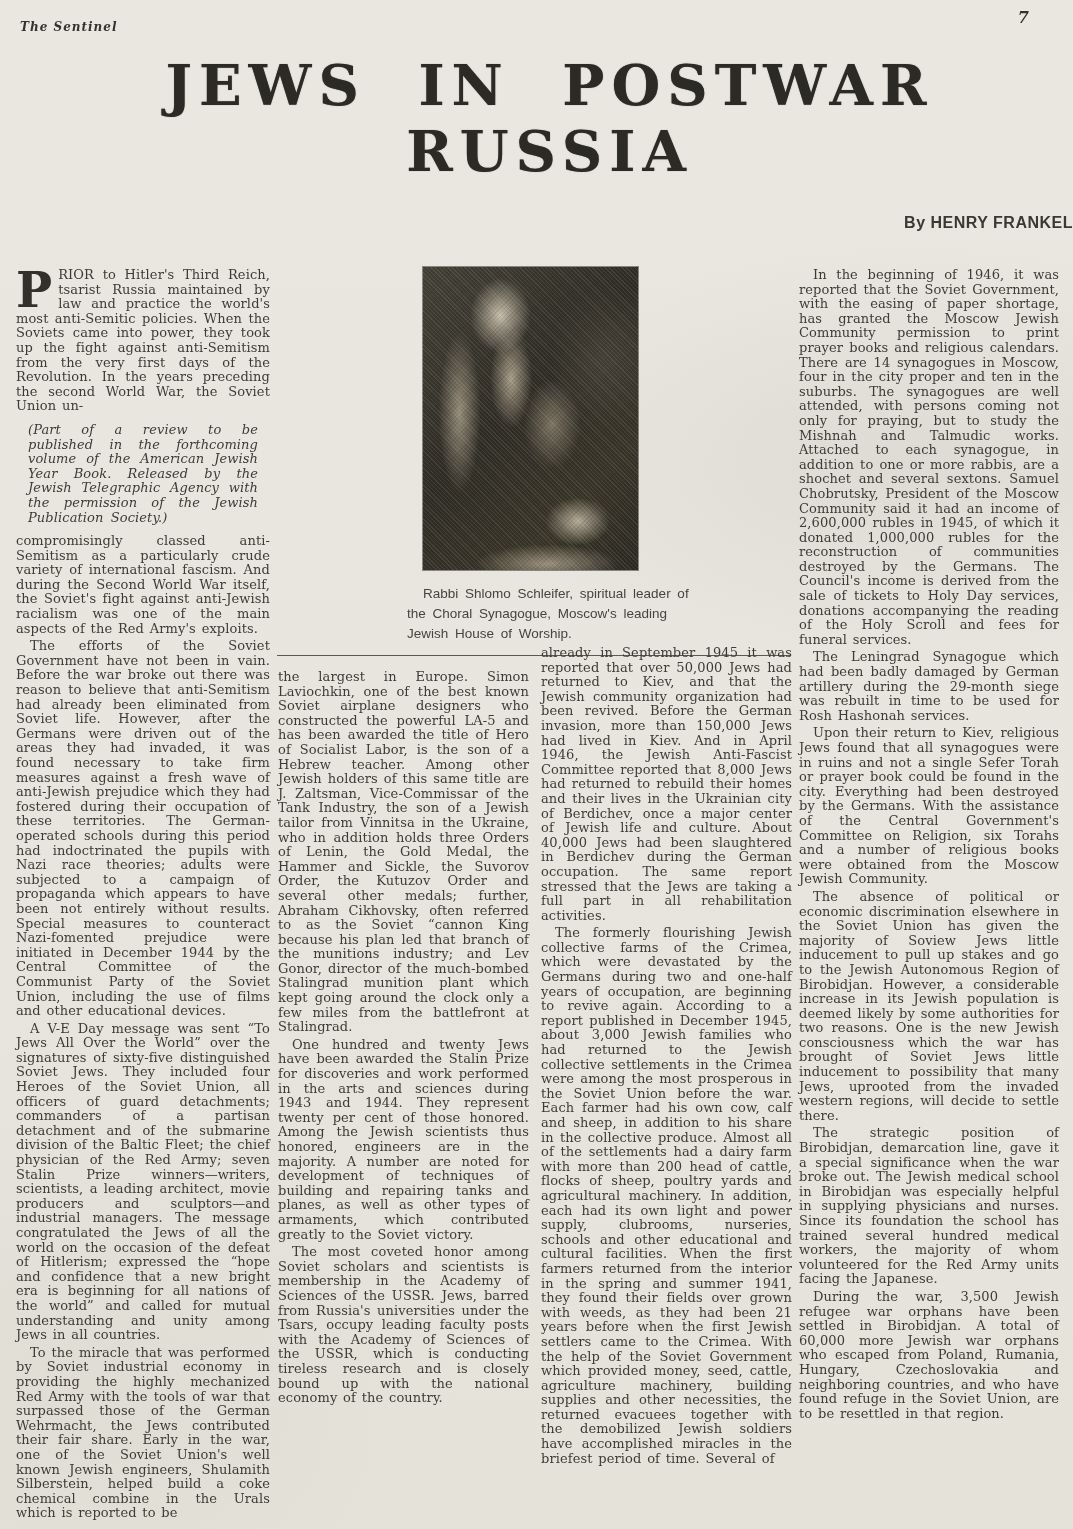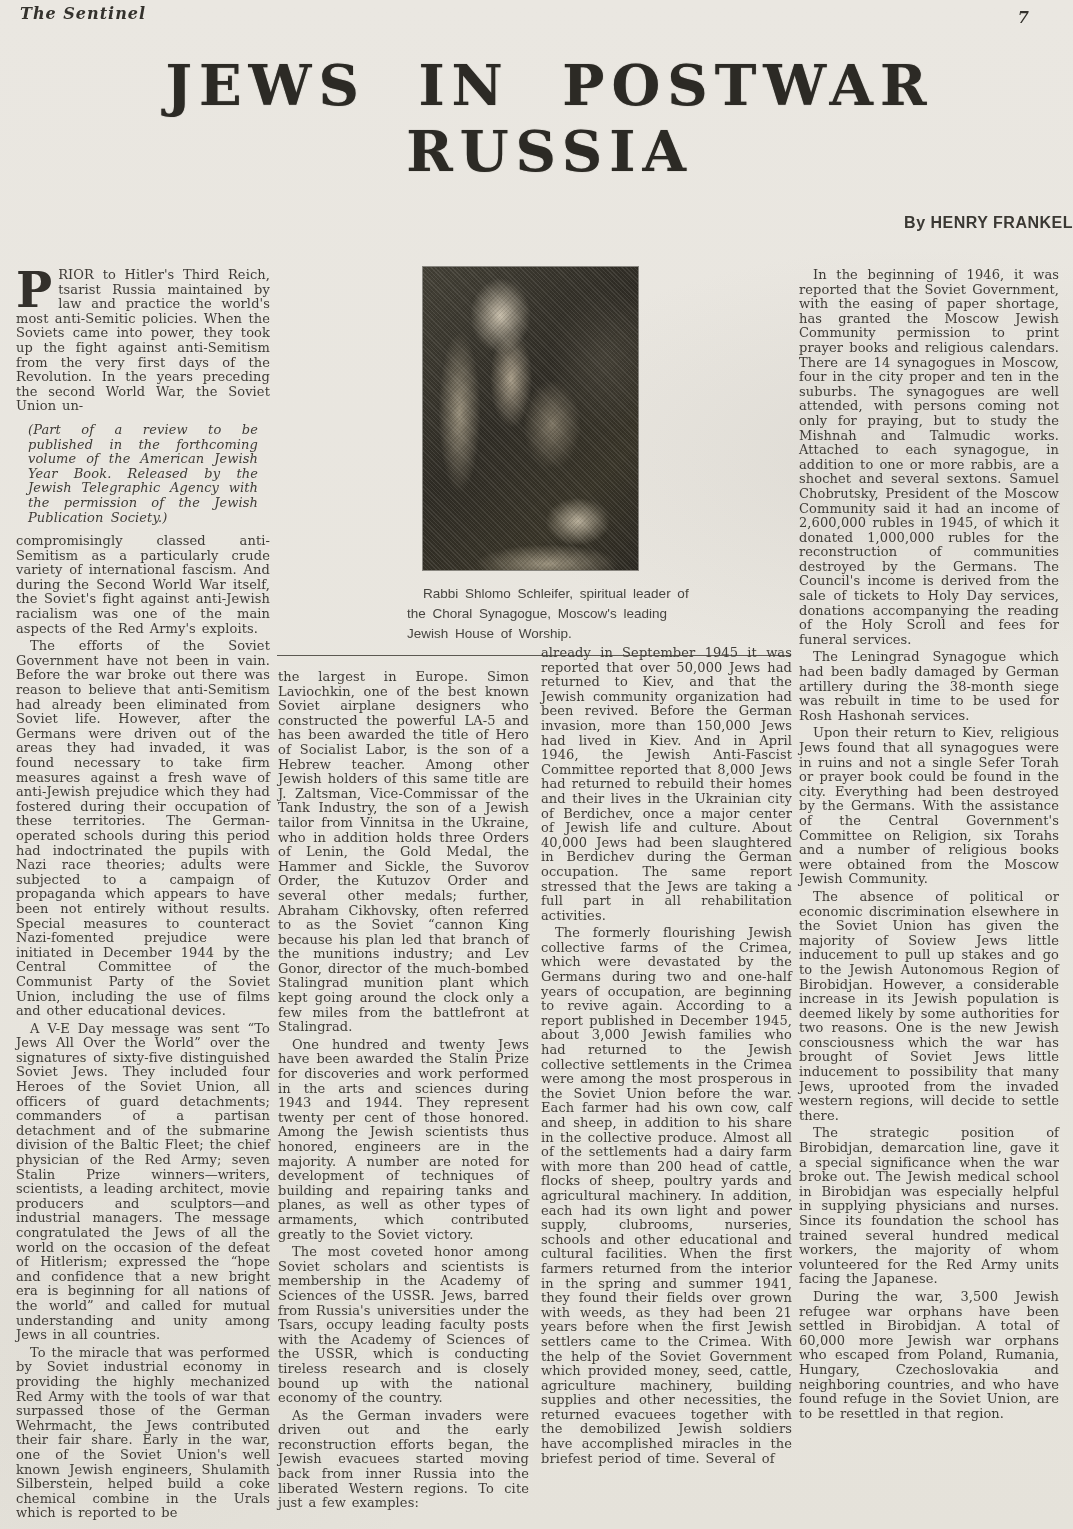--- a/index.html
+++ b/index.html
@@ -8,24 +8,24 @@
     width:1073px;height:1529px;
     background:
       radial-gradient(ellipse 600px 300px at 85% 30%, rgba(190,186,178,.25), transparent 70%),
       radial-gradient(ellipse 500px 400px at 10% 90%, rgba(200,196,188,.2), transparent 70%),
       linear-gradient(180deg,#eae7e1 0%, #e8e5de 55%, #e5e2da 100%);
     overflow:hidden;
     font-family:"DejaVu Serif", serif;
     color:#3e3b36;
   }
   .masthead{
-    position:absolute;left:20px;top:4px;
+    position:absolute;left:20px;top:20px;
     font-family:"DejaVu Serif", serif;
     font-style:italic;font-weight:bold;
-    font-size:16px;letter-spacing:1px;color:#34322d;
+    font-size:12px;letter-spacing:1px;color:#34322d;
   }
   .pagenum{
     position:absolute;right:44px;top:8px;
     font-family:"DejaVu Serif", serif;
     font-style:italic;font-weight:bold;
     font-size:16px;color:#34322d;
   }
   .headline{
     position:absolute;left:0;top:52px;width:100%;
     text-align:center;
@@ -132,28 +132,27 @@
       <p class="italic-note">(Part of a review to be published in the forthcoming volume of the American Jewish Year Book. Released by the Jewish Telegraphic Agency with the permission of the Jewish Publication Society.)</p>
       <p>compromisingly classed anti-Semitism as a particularly crude variety of international fascism. And during the Second World War itself, the Soviet's fight against anti-Jewish racialism was one of the main aspects of the Red Army's exploits.</p>
       <p class="indent">The efforts of the Soviet Government have not been in vain. Before the war broke out there was reason to believe that anti-Semitism had already been eliminated from Soviet life. However, after the Germans were driven out of the areas they had invaded, it was found necessary to take firm measures against a fresh wave of anti-Jewish prejudice which they had fostered during their occupation of these territories. The German-operated schools during this period had indoctrinated the pupils with Nazi race theories; adults were subjected to a campaign of propaganda which appears to have been not entirely without results. Special measures to counteract Nazi-fomented prejudice were initiated in December 1944 by the Central Committee of the Communist Party of the Soviet Union, including the use of films and other educational devices.</p>
       <p class="indent">A V-E Day message was sent “To Jews All Over the World” over the signatures of sixty-five distinguished Soviet Jews. They included four Heroes of the Soviet Union, all officers of guard detachments; commanders of a partisan detachment and of the submarine division of the Baltic Fleet; the chief physician of the Red Army; seven Stalin Prize winners—writers, scientists, a leading architect, movie producers and sculptors—and industrial managers. The message congratulated the Jews of all the world on the occasion of the defeat of Hitlerism; expressed the “hope and confidence that a new bright era is beginning for all nations of the world” and called for mutual understanding and unity among Jews in all countries.</p>
       <p class="indent">To the miracle that was performed by Soviet industrial economy in providing the highly mechanized Red Army with the tools of war that surpassed those of the German Wehrmacht, the Jews contributed their fair share. Early in the war, one of the Soviet Union's well known Jewish engineers, Shulamith Silberstein, helped build a coke chemical combine in the Urals which is reported to be</p>
     </div>
   <div class="col col-2">
       <p>the largest in Europe. Simon Laviochkin, one of the best known Soviet airplane designers who constructed the powerful LA-5 and has been awarded the title of Hero of Socialist Labor, is the son of a Hebrew teacher. Among other Jewish holders of this same title are J. Zaltsman, Vice-Commissar of the Tank Industry, the son of a Jewish tailor from Vinnitsa in the Ukraine, who in addition holds three Orders of Lenin, the Gold Medal, the Hammer and Sickle, the Suvorov Order, the Kutuzov Order and several other medals; further, Abraham Cikhovsky, often referred to as the Soviet “cannon King because his plan led that branch of the munitions industry; and Lev Gonor, director of the much-bombed Stalingrad munition plant which kept going around the clock only a few miles from the battlefront at Stalingrad.</p>
       <p class="indent">One hundred and twenty Jews have been awarded the Stalin Prize for discoveries and work performed in the arts and sciences during 1943 and 1944. They represent twenty per cent of those honored. Among the Jewish scientists thus honored, engineers are in the majority. A number are noted for development of techniques of building and repairing tanks and planes, as well as other types of armaments, which contributed greatly to the Soviet victory.</p>
       <p class="indent">The most coveted honor among Soviet scholars and scientists is membership in the Academy of Sciences of the USSR. Jews, barred from Russia's universities under the Tsars, occupy leading faculty posts with the Academy of Sciences of the USSR, which is conducting tireless research and is closely bound up with the national economy of the country.</p>
-      <p class="indent">As the German invaders were driven out and the early reconstruction efforts began, the Jewish evacuees started moving back from inner Russia into the liberated Western regions. To cite just a few examples:</p>
     </div>
   <div class="col col-3">
       <p>already in September 1945 it was reported that over 50,000 Jews had returned to Kiev, and that the Jewish community organization had been revived. Before the German invasion, more than 150,000 Jews had lived in Kiev. And in April 1946, the Jewish Anti-Fascist Committee reported that 8,000 Jews had returned to rebuild their homes and their lives in the Ukrainian city of Berdichev, once a major center of Jewish life and culture. About 40,000 Jews had been slaughtered in Berdichev during the German occupation. The same report stressed that the Jews are taking a full part in all rehabilitation activities.</p>
       <p class="indent">The formerly flourishing Jewish collective farms of the Crimea, which were devastated by the Germans during two and one-half years of occupation, are beginning to revive again. According to a report published in December 1945, about 3,000 Jewish families who had returned to the Jewish collective settlements in the Crimea were among the most prosperous in the Soviet Union before the war. Each farmer had his own cow, calf and sheep, in addition to his share in the collective produce. Almost all of the settlements had a dairy farm with more than 200 head of cattle, flocks of sheep, poultry yards and agricultural machinery. In addition, each had its own light and power supply, clubrooms, nurseries, schools and other educational and cultural facilities. When the first farmers returned from the interior in the spring and summer 1941, they found their fields over grown with weeds, as they had been 21 years before when the first Jewish settlers came to the Crimea. With the help of the Soviet Government which provided money, seed, cattle, agriculture machinery, building supplies and other necessities, the returned evacuees together with the demobilized Jewish soldiers have accomplished miracles in the briefest period of time. Several of</p>
     </div>
   <div class="col col-4">
       <p class="indent">In the beginning of 1946, it was reported that the Soviet Government, with the easing of paper shortage, has granted the Moscow Jewish Community permission to print prayer books and religious calendars. There are 14 synagogues in Moscow, four in the city proper and ten in the suburbs. The synagogues are well attended, with persons coming not only for praying, but to study the Mishnah and Talmudic works. Attached to each synagogue, in addition to one or more rabbis, are a shochet and several sextons. Samuel Chobrutsky, President of the Moscow Community said it had an income of 2,600,000 rubles in 1945, of which it donated 1,000,000 rubles for the reconstruction of communities destroyed by the Germans. The Council's income is derived from the sale of tickets to Holy Day services, donations accompanying the reading of the Holy Scroll and fees for funeral services.</p>
-      <p class="indent">The Leningrad Synagogue which had been badly damaged by German artillery during the 38-month siege was rebuilt in time to be used for Rosh Hashonah services.</p>
+      <p class="indent">The Leningrad Synagogue which had been badly damaged by German artillery during the 29-month siege was rebuilt in time to be used for Rosh Hashonah services.</p>
       <p class="indent">Upon their return to Kiev, religious Jews found that all synagogues were in ruins and not a single Sefer Torah or prayer book could be found in the city. Everything had been destroyed by the Germans. With the assistance of the Central Government's Committee on Religion, six Torahs and a number of religious books were obtained from the Moscow Jewish Community.</p>
       <p class="indent">The absence of political or economic discrimination elsewhere in the Soviet Union has given the majority of Soview Jews little inducement to pull up stakes and go to the Jewish Autonomous Region of Birobidjan. However, a considerable increase in its Jewish population is deemed likely by some authorities for two reasons. One is the new Jewish consciousness which the war has brought of Soviet Jews little inducement to possibility that many Jews, uprooted from the invaded western regions, will decide to settle there.</p>
       <p class="indent">The strategic position of Birobidjan, demarcation line, gave it a special significance when the war broke out. The Jewish medical school in Birobidjan was especially helpful in supplying physicians and nurses. Since its foundation the school has trained several hundred medical workers, the majority of whom volunteered for the Red Army units facing the Japanese.</p>
       <p class="indent">During the war, 3,500 Jewish refugee war orphans have been settled in Birobidjan. A total of 60,000 more Jewish war orphans who escaped from Poland, Rumania, Hungary, Czechoslovakia and neighboring countries, and who have found refuge in the Soviet Union, are to be resettled in that region.</p>
     </div>
 
 </div>
 
 </body></html>

